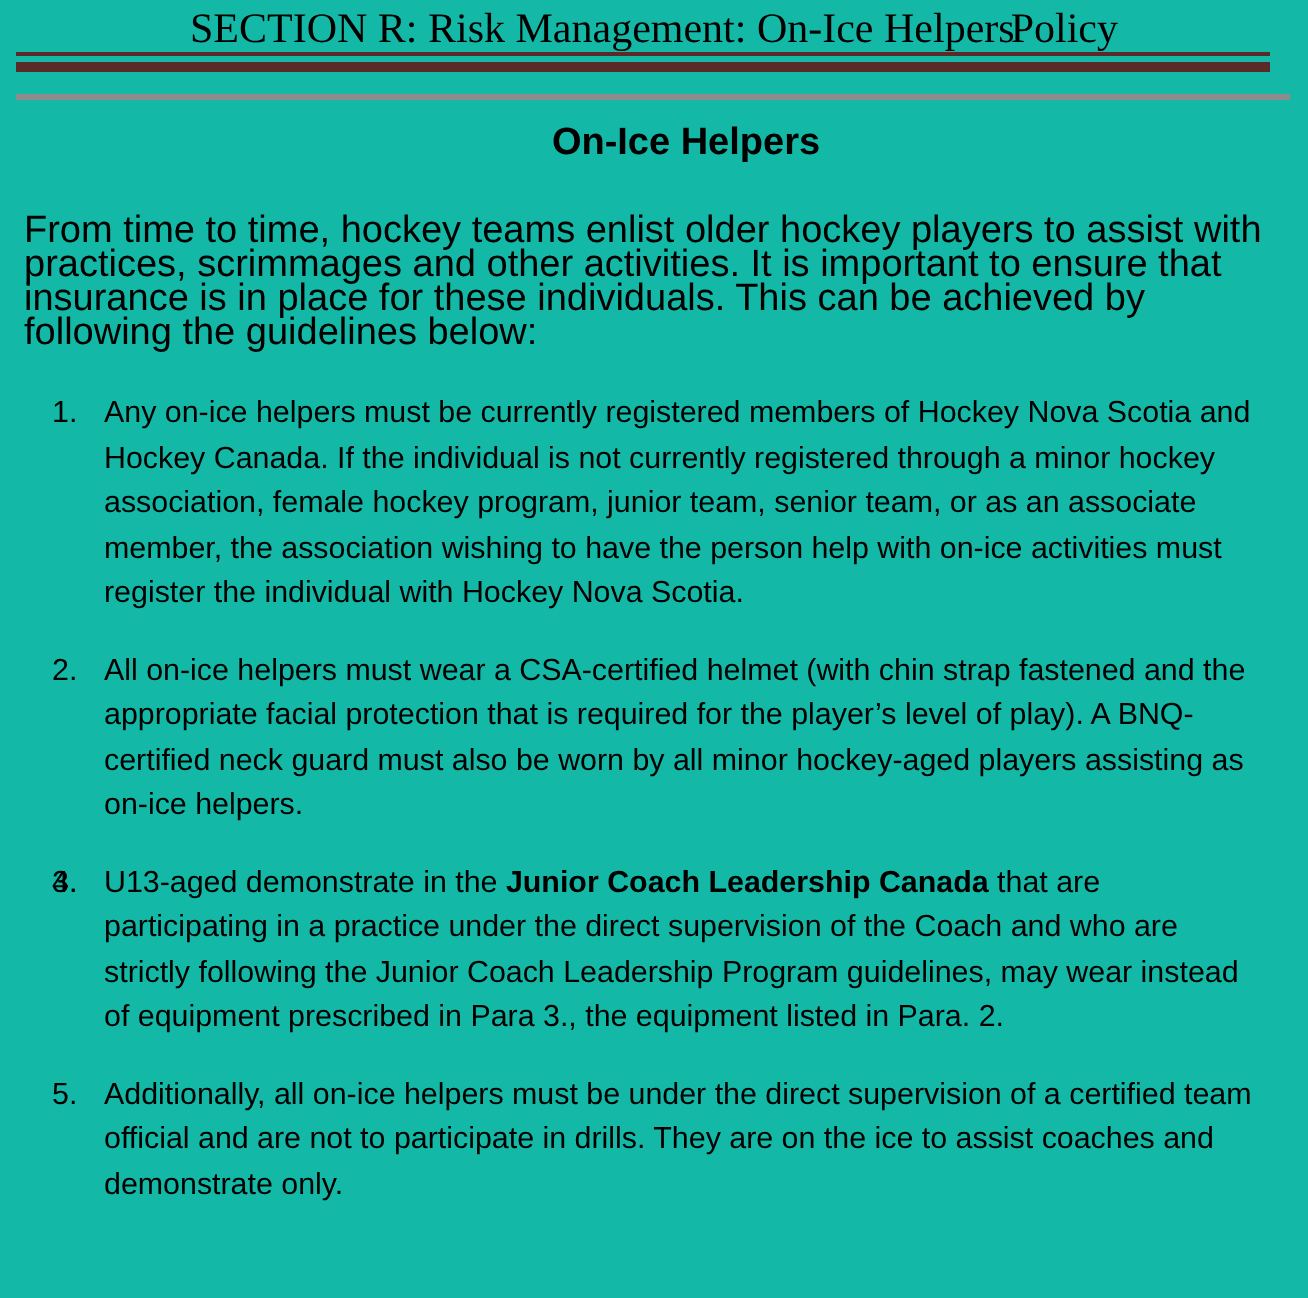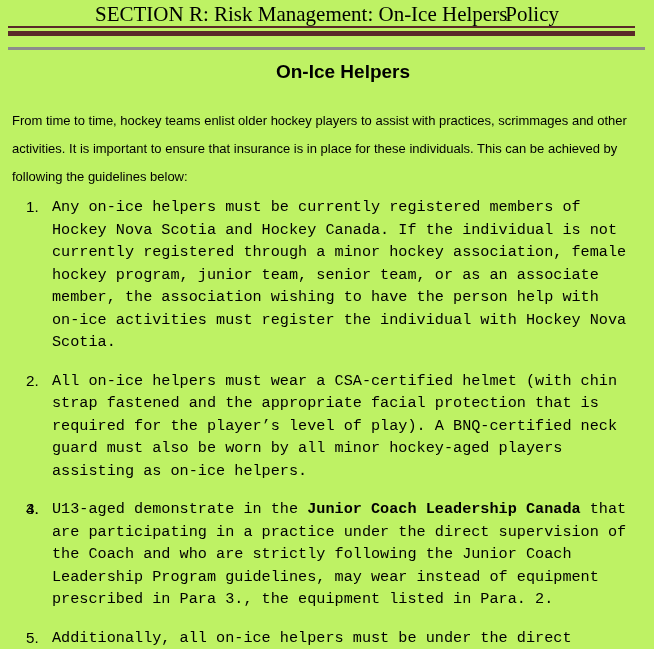--- a/index.html
+++ b/index.html
@@ -12,21 +12,21 @@
     background: #ffffff;
     font-family: "Liberation Sans", sans-serif;
     color: #000000;
     overflow: hidden;
   }
 
   .page {
     position: relative;
     width: 654px;
     height: 649px;
-    background: #bef264;
+    background: #14b8a6;
   }
 
   
   .header-block {
     position: absolute;
     top: 0;
     left: 0;
     width: 654px;
   }
   .header-title {
@@ -79,22 +79,22 @@
     line-height: 24px;
     color: #000000;
   }
 
   
   .intro {
     position: absolute;
     top: 107px;
     left: 12px;
     width: 620px;
-    font-size: 13px;
-    line-height: 28px;
+    font-size: 19px;
+    line-height: 17px;
     color: #000000;
   }
 
   
   .list {
     position: absolute;
     top: 196px;
     left: 0;
     width: 654px;
   }
@@ -111,21 +111,20 @@
     position: absolute;
     left: 26px;
     top: 0;
     width: 22px;
     text-align: left;
     font-size: 15.2px;
     line-height: 22.5px;
   }
   .list-item .body {
     display: block;
-    font-family: Liberation Mono, monospace;
   }
   .list-item b {
     font-weight: bold;
   }
 </style>
 </head>
 <body>
 
 <div class="page">
 

